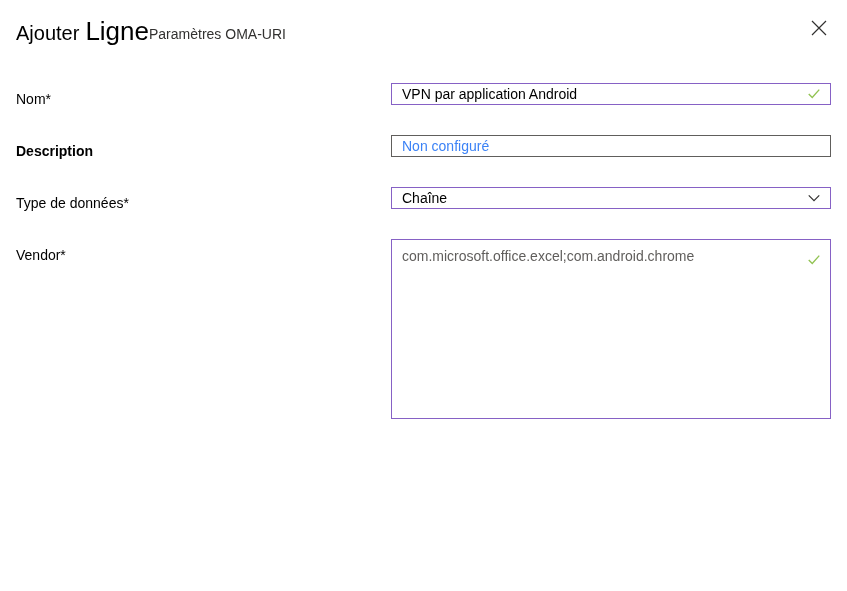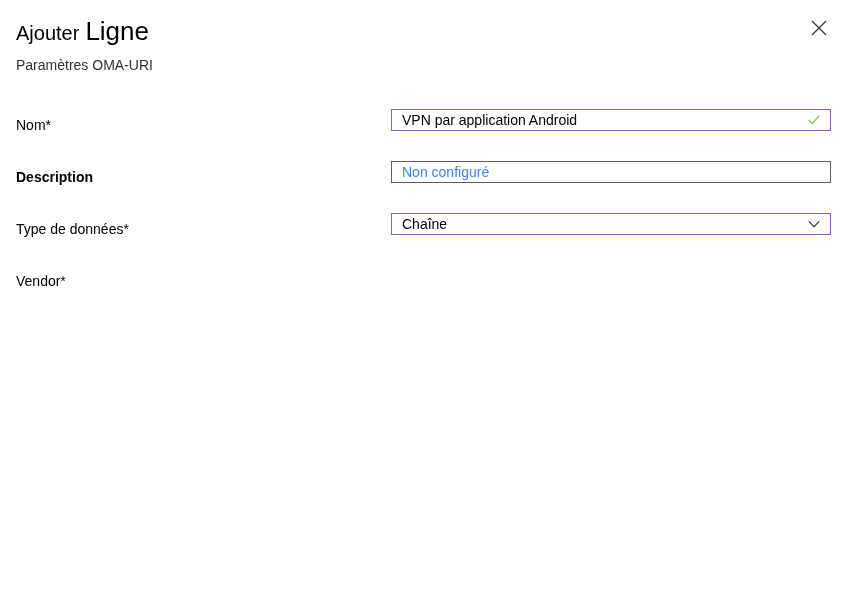--- a/index.html
+++ b/index.html
@@ -7,21 +7,21 @@
       font-family: "Segoe UI", -apple-system, BlinkMacSystemFont, sans-serif;
       font-size: 14px;
       color: #323130;
       background: #fff;
       width: 847px;
       height: 591px;
       padding: 16px;
       position: relative;
     }
     .header { display: flex; align-items: flex-start; justify-content: space-between; }
-    .title-block { display: flex; flex-direction: column; }
+    .title-block { display: flex; flex-direction: row; }
     .title-line { display: flex; align-items: baseline; gap: 6px; }
     .title-add { font-size: 20px; font-weight: 400; color: #000; }
     .title-row { font-size: 26px; font-weight: 400; color: #000; text-align: center; }
     .subtitle { font-size: 14px; color: #323130; margin-top: 10px; }
     .close-btn {
       background: none; border: none; cursor: pointer; padding: 4px;
       display: flex; align-items: center; justify-content: center;
     }
     .close-btn svg { width: 16px; height: 16px; }
     .form { margin-top: 36px; }
@@ -125,15 +125,25 @@
           <svg viewBox="0 0 16 16">
               <path d="M2 5 L8 11 L14 5" stroke="#323130" stroke-width="1.4" fill="none"></path>
             </svg>
         </span>
       </div>
     </div>
   </div>
 
   <div class="row">
     <div class="label-col">Vendor*</div>
+    <div class="input-col">
+      <div class="textarea-wrap">
+        <textarea class="textarea" style="">com.microsoft.office.excel;com.android.chrome</textarea>
+        <span class="check">
+          <svg viewBox="0 0 16 16">
+              <path d="M2 8 L6 12 L14 3" stroke="#92c353" stroke-width="1.6" fill="none"></path>
+            </svg>
+        </span>
+      </div>
+    </div>
   </div>
 
 </div>
 
 </body></html>

